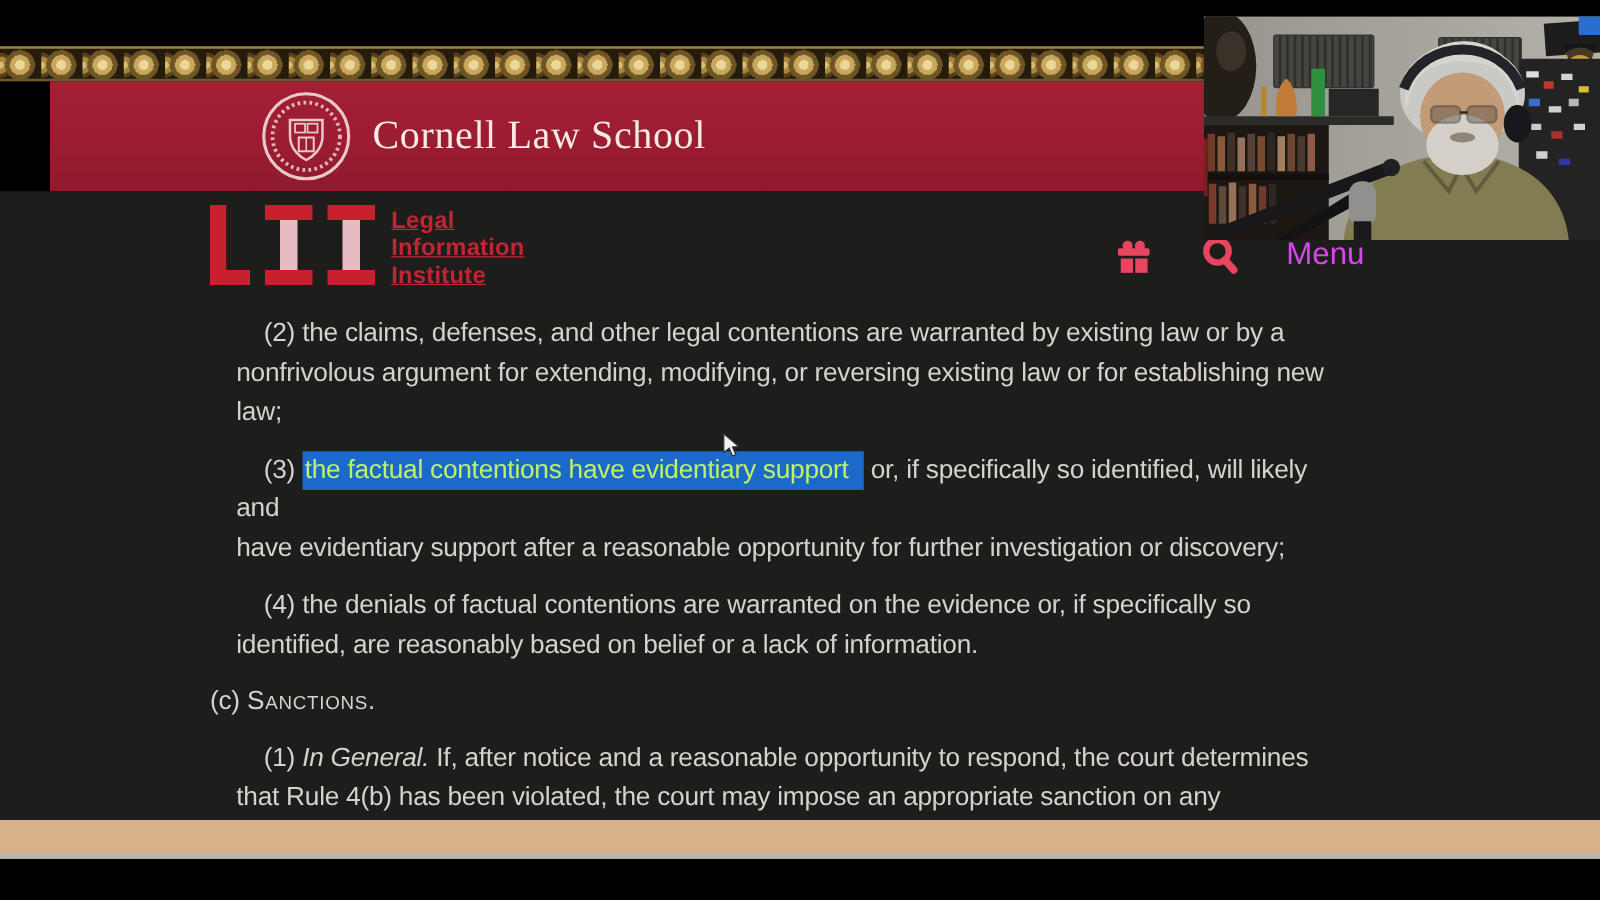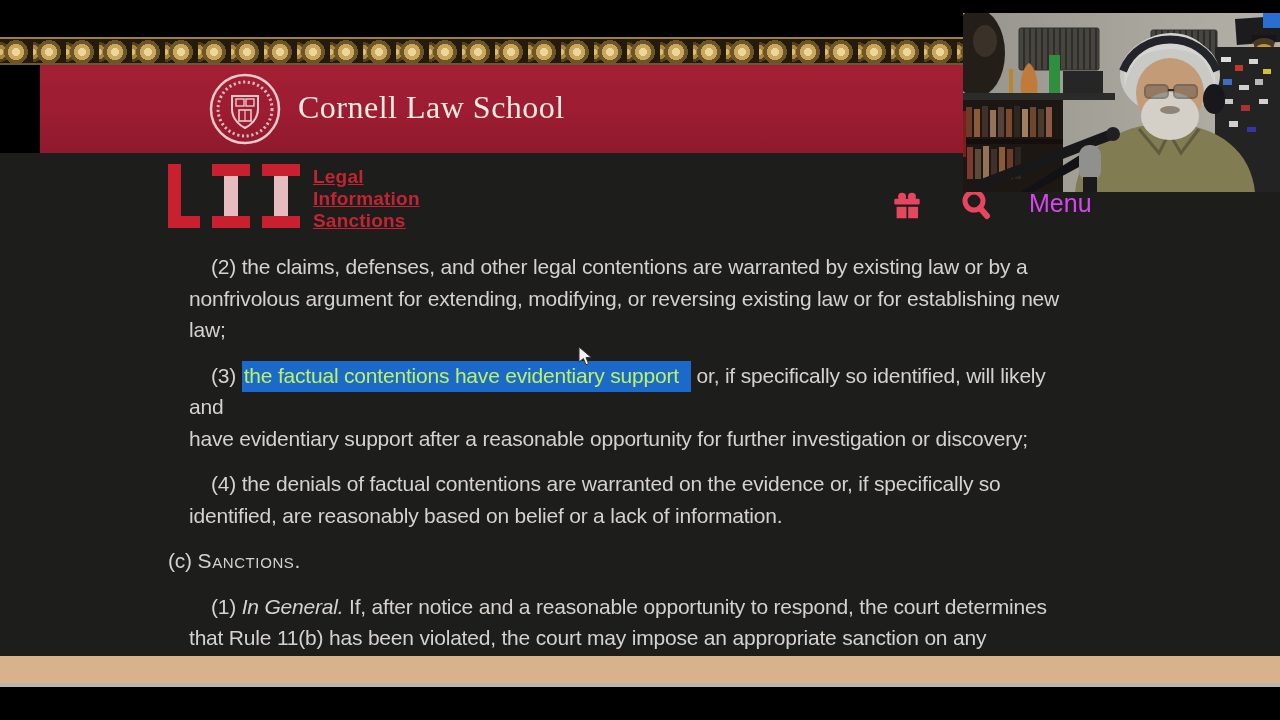--- a/index.html
+++ b/index.html
@@ -109,21 +109,21 @@
           <div class="bar bot"></div>
         </div>
       <div class="glyph g-i g-i2">
           <div class="stem"></div>
           <div class="bar top"></div>
           <div class="bar bot"></div>
         </div>
       <div class="lii-text">
         <div>Legal</div>
         <div>Information</div>
-        <div>Sanctions</div>
+        <div>Institute</div>
       </div>
     </div>
 
     <div class="gift-btn">
       <svg width="32" height="32" viewBox="0 0 24 24">
         <circle cx="8.3" cy="5" r="3" fill="#e8465f"></circle>
         <circle cx="15.7" cy="5" r="3" fill="#e8465f"></circle>
         <rect x="2.5" y="6.5" width="19" height="4.4" rx="1" fill="#e8465f"></rect>
         <rect x="4.2" y="12.6" width="7.4" height="8.6" fill="#e8465f"></rect>
         <rect x="12.9" y="12.6" width="7.4" height="8.6" fill="#e8465f"></rect>
@@ -155,21 +155,21 @@
         <span class="line first">(4) the denials of factual contentions are warranted on the evidence or, if specifically so</span>
         <span class="line">identified, are reasonably based on belief or a lack of information.</span>
       </div>
 
       <div class="para">
         <span class="line outdent"><span>(c) </span><span class="smallcaps">Sanctions.</span></span>
       </div>
 
       <div class="para">
         <span class="line first"><span>(1) </span><span class="em">In General.</span><span> If, after notice and a reasonable opportunity to respond, the court determines</span></span>
-        <span class="line">that Rule 11(b) has been violated, the court may impose an appropriate sanction on any</span>
+        <span class="line">that Rule 4(b) has been violated, the court may impose an appropriate sanction on any</span>
       </div>
 
     </div>
   </div>
 
   <div class="marble"></div>
 
   <div class="webcam">
     <svg width="317" height="179" viewBox="0 0 317 179">
       <defs>

